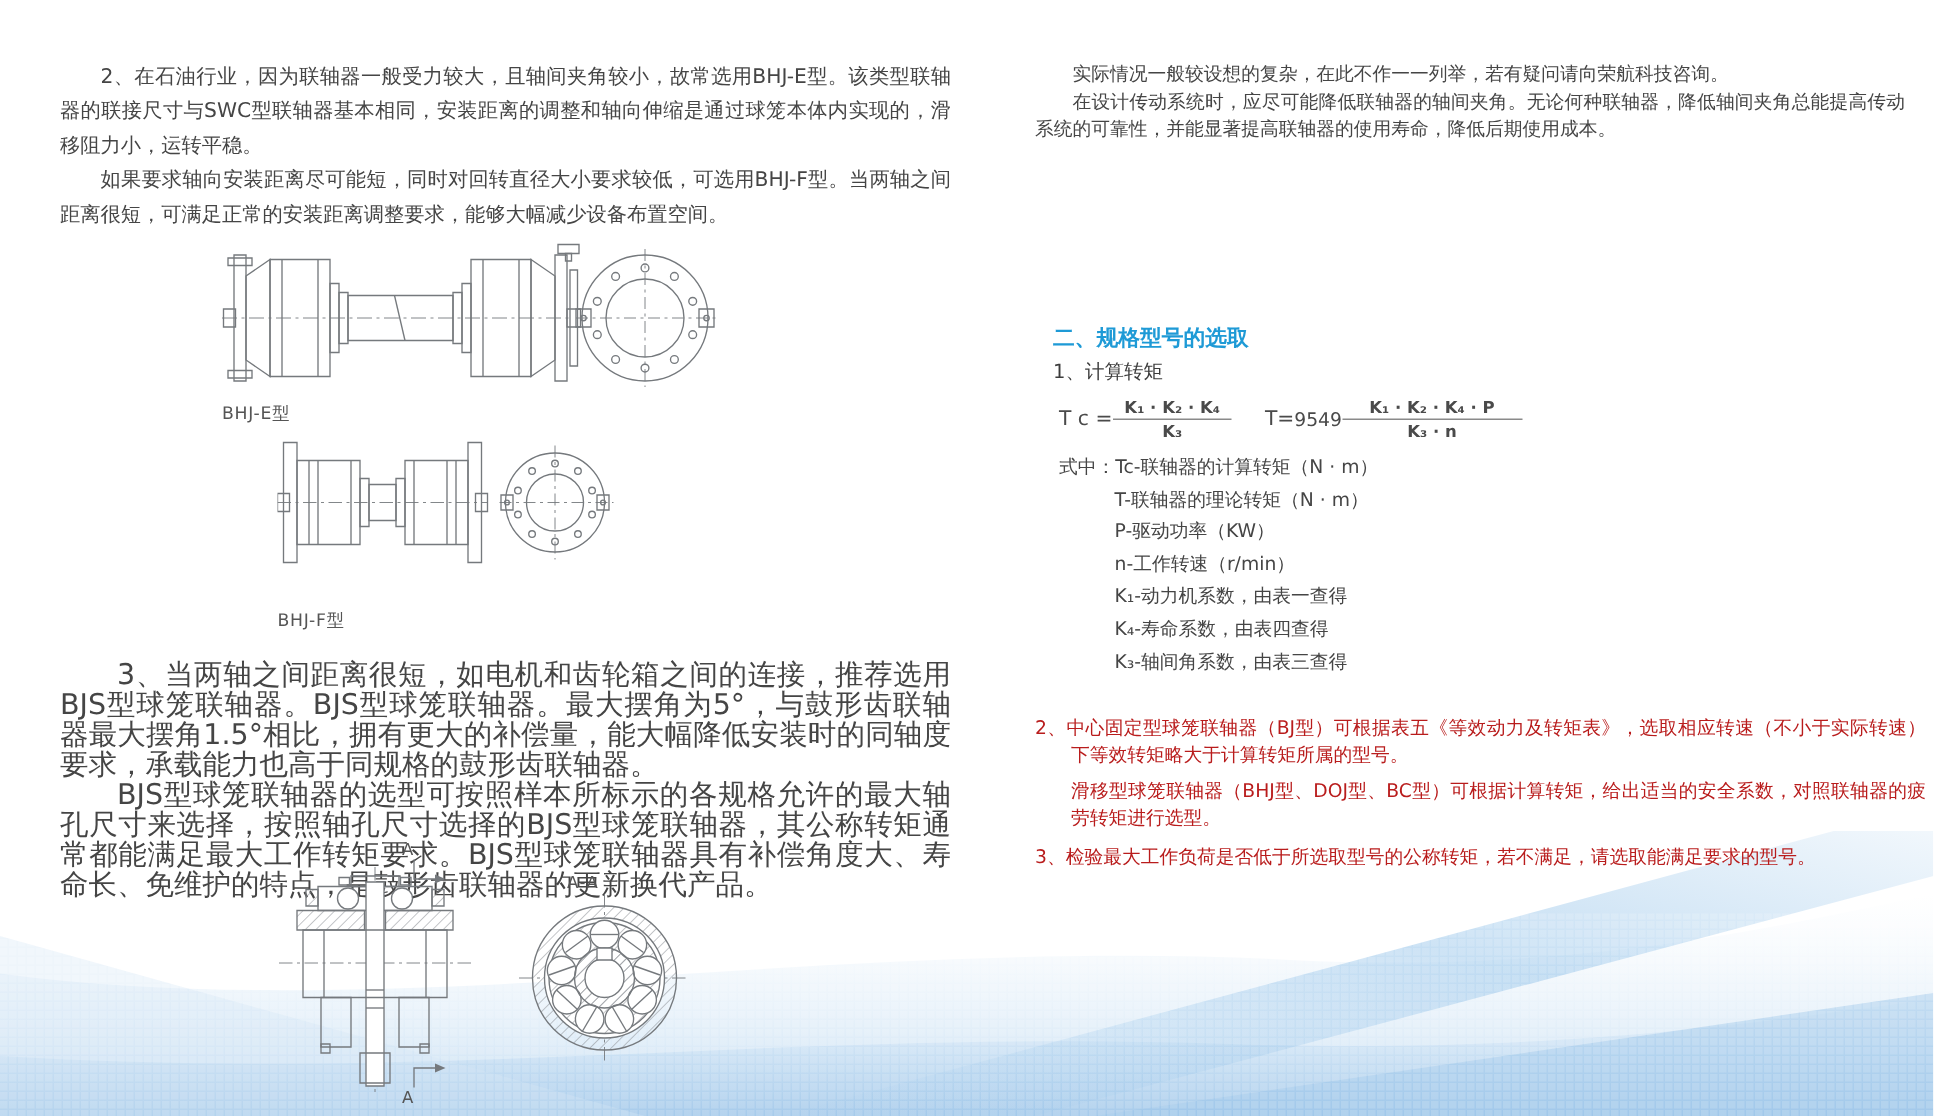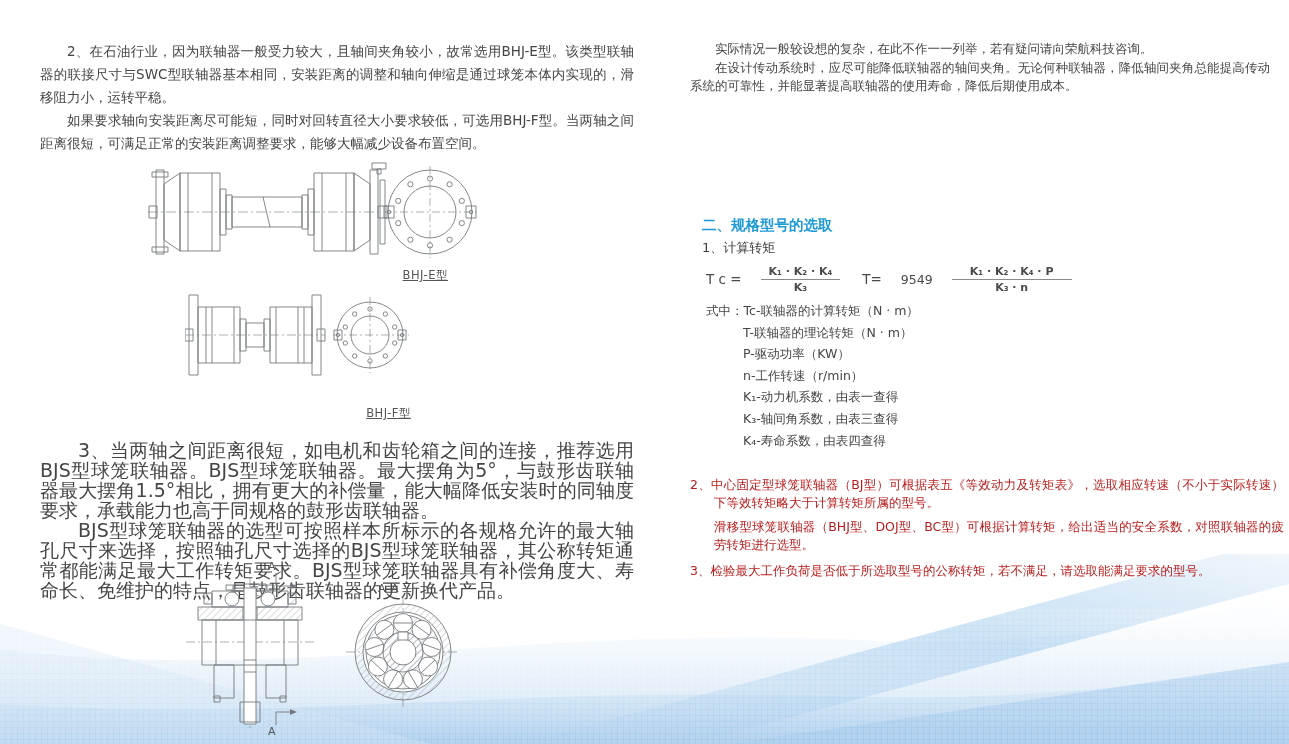--- a/index.html
+++ b/index.html
@@ -9,32 +9,32 @@
   }
   
   #wave{position:absolute;left:0;bottom:0;width:1289px;height:190px;z-index:0;}
   
   .layer{position:absolute;z-index:2;}
   
   .ltext{width:594px;text-align:justify;font-size:13.5px;line-height:23px;color:#454545;}
   .ltext p{margin:0;text-indent:2em;}
   .ltext2{width:594px;text-align:justify;font-size:19px;line-height:20px;color:#454545;}
   .ltext2 p{margin:0;text-indent:2em;}
-  .figlabel{font-size:11.5px;color:#555;text-align:right;letter-spacing:.5px;text-decoration:underline;}
+  .figlabel{font-size:11.5px;color:#555;text-align:left;letter-spacing:.5px;}
   .figabs{position:absolute;font-size:11px;color:#555;z-index:3;}
   
   .rtext{width:580px;text-align:justify;font-size:12.5px;line-height:18.6px;color:#454545;}
   .rtext p{margin:0;text-indent:2em;}
   .sec-head{font-size:14.5px;font-weight:bold;color:#1e9ad6;}
   .sub-head{font-size:13px;color:#3c3c3c;}
   .formulas{display:flex;align-items:center;gap:22px;font-size:13.5px;color:#4a4a4a;}
   .frac{display:inline-block;text-align:center;vertical-align:middle;font-weight:bold;}
   .frac .num{display:block;font-size:11px;padding:0 8px 1px 8px;border-bottom:1px solid #8a8a8a;white-space:nowrap;}
   .frac .den{display:block;font-size:11px;padding-top:1px;white-space:nowrap;}
-  .f-part{display:flex;align-items:center;gap:19px;}
+  .f-part{display:flex;align-items:center;gap:0;}
   .defs{font-size:12.5px;color:#454545;}
   .def-row{line-height:21.6px;white-space:nowrap;}
   .def-row.indent{padding-left:37px;}
   .items{width:594px;font-size:12.5px;line-height:18px;color:#b91c1c;text-align:justify;}
   .hang{padding-left:24px;text-indent:-24px;}
   .subpara{padding-left:24px;margin-top:6px;}
   .mt6{margin-top:8px;}
   
   svg.draw{display:block;}
   svg.draw *{vector-effect:non-scaling-stroke;}
@@ -290,22 +290,22 @@
   </div>
 
   <div class="layer defs" style="left:706px;top:300px;">
     <div class="def-row">
       <span>式中：</span><span>Tc-联轴器的计算转矩（N · m）</span>
     </div>
     <div class="def-row indent">T-联轴器的理论转矩（N · m）</div>
     <div class="def-row indent">P-驱动功率（KW）</div>
     <div class="def-row indent">n-工作转速（r/min）</div>
     <div class="def-row indent">K₁-动力机系数，由表一查得</div>
+    <div class="def-row indent">K₄-寿命系数，由表四查得</div>
     <div class="def-row indent">K₃-轴间角系数，由表三查得</div>
-    <div class="def-row indent">K₄-寿命系数，由表四查得</div>
   </div>
 
   <div class="layer items" style="left:690px;top:476px;">
     <div class="hang">
       <span>2、</span><span>中心固定型球笼联轴器（BJ型）可根据表五《等效动力及转矩表》，选取相应转速（不小于实际转速）下等效转矩略大于计算转矩所属的型号。</span>
     </div>
     <div class="subpara">滑移型球笼联轴器（BHJ型、DOJ型、BC型）可根据计算转矩，给出适当的安全系数，对照联轴器的疲劳转矩进行选型。</div>
     <div class="hang mt6">
       <span>3、</span><span>检验最大工作负荷是否低于所选取型号的公称转矩，若不满足，请选取能满足要求的型号。</span>
     </div>

